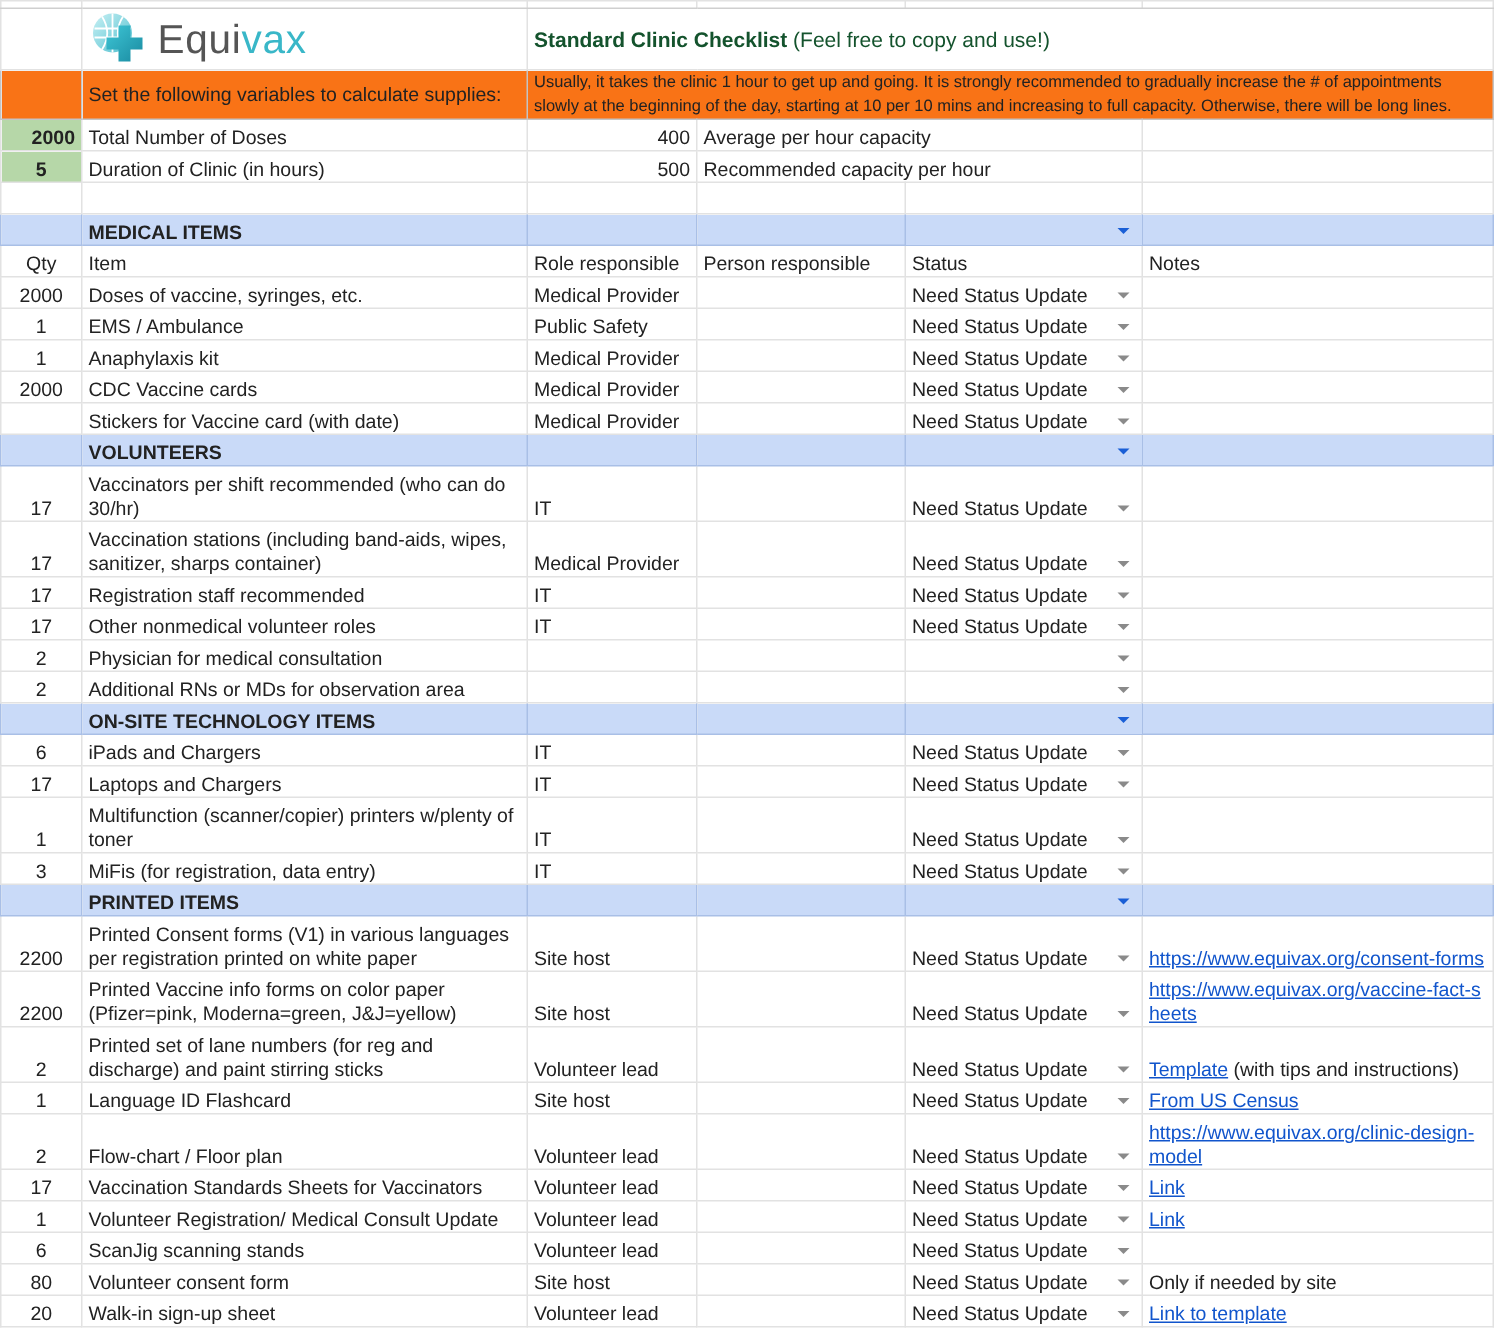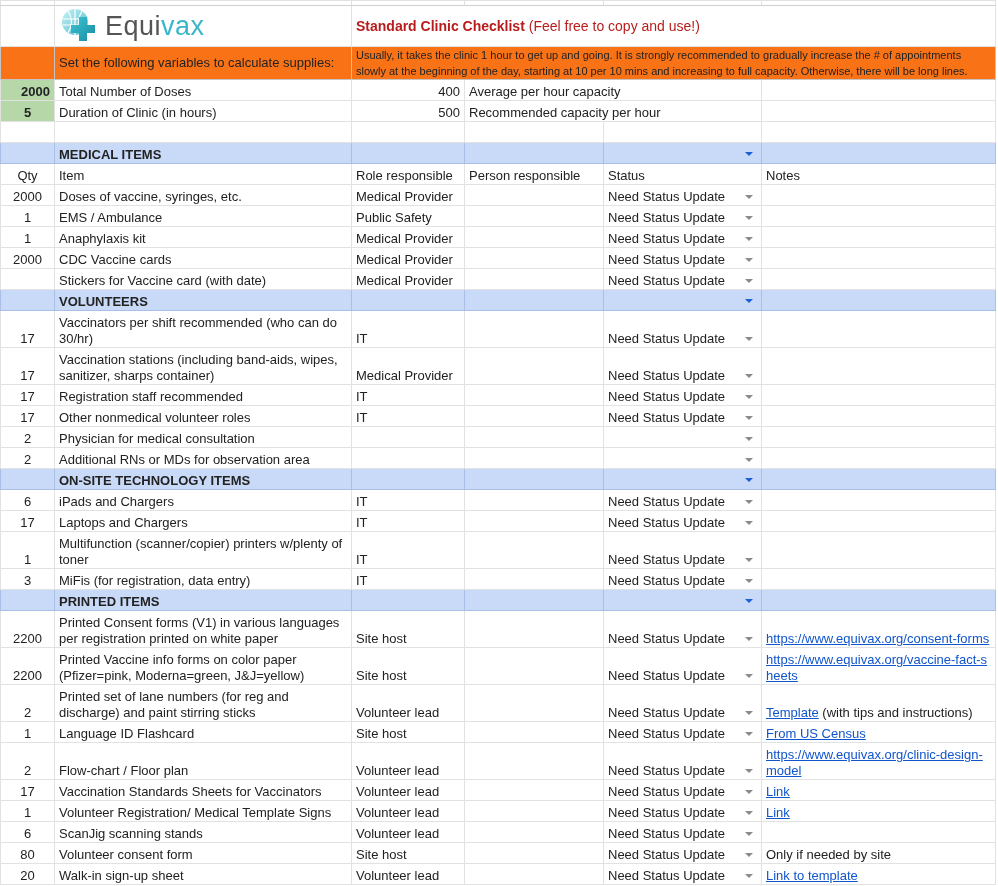--- a/index.html
+++ b/index.html
@@ -18,21 +18,21 @@
   tr.r-logo td { height: 41px; vertical-align: middle; margin-left: 12px; }
   tr.r-vars td { height: 32px; background: #f97316; border-color: #c4c4c4; vertical-align: middle; }
   tr.r1 td { height: 21px; }
   tr.r2 td { height: 37px; }
   .wrap { white-space: normal !important; }
   .num { text-align: right; }
   .center { text-align: center; }
   .bold { font-weight: normal; }
   .green { background: #b6d7a8; font-weight: bold; text-align: right; }
   tr.section td { background: #c9daf8; border-color: #a9bfe6; font-weight: bold; }
-  .title-cell { color: #b91c1c; font-size: 14px; }
+  .title-cell { color: #14532d; font-size: 14px; }
   .title-cell .t-bold { font-weight: bold; }
   .note-small { font-size: 11px; line-height: 13px; white-space: normal !important; color: #222; }
   .logo { display: flex; align-items: center; gap: 6px; }
   .logo-mark { width: 40px; height: 38px; position: relative; }
   .logo-text { font-size: 27px; color: #555; letter-spacing: 0.5px; }
   .logo-text .vax { color: #39b7c8; }
   .status-cell { position: relative; padding-right: 18px; }
   .dd { position: absolute; right: 8px; bottom: 6px; width: 0; height: 0;
         border-left: 4px solid transparent; border-right: 4px solid transparent; border-top: 4px solid #8a8a8a; }
   tr.section .dd { border-top-color: #1a5fd6; bottom: 7px; }
@@ -326,21 +326,21 @@
       <tr class="r1">
         <td class="center">17</td>
         <td class="">Vaccination Standards Sheets for Vaccinators</td>
         <td>Volunteer lead</td>
         <td></td>
         <td class="status-cell"><span>Need Status Update</span><span class="dd"></span></td>
         <td class=""><a class="link">Link</a></td>
       </tr>
       <tr class="r1">
         <td class="center">1</td>
-        <td class="">Volunteer Registration/ Medical Template Signs</td>
+        <td class="">Volunteer Registration/ Medical Consult Update</td>
         <td>Volunteer lead</td>
         <td></td>
         <td class="status-cell"><span>Need Status Update</span><span class="dd"></span></td>
         <td class=""><a class="link">Link</a></td>
       </tr>
       <tr class="r1">
         <td class="center">6</td>
         <td class="">ScanJig scanning stands</td>
         <td>Volunteer lead</td>
         <td></td>

